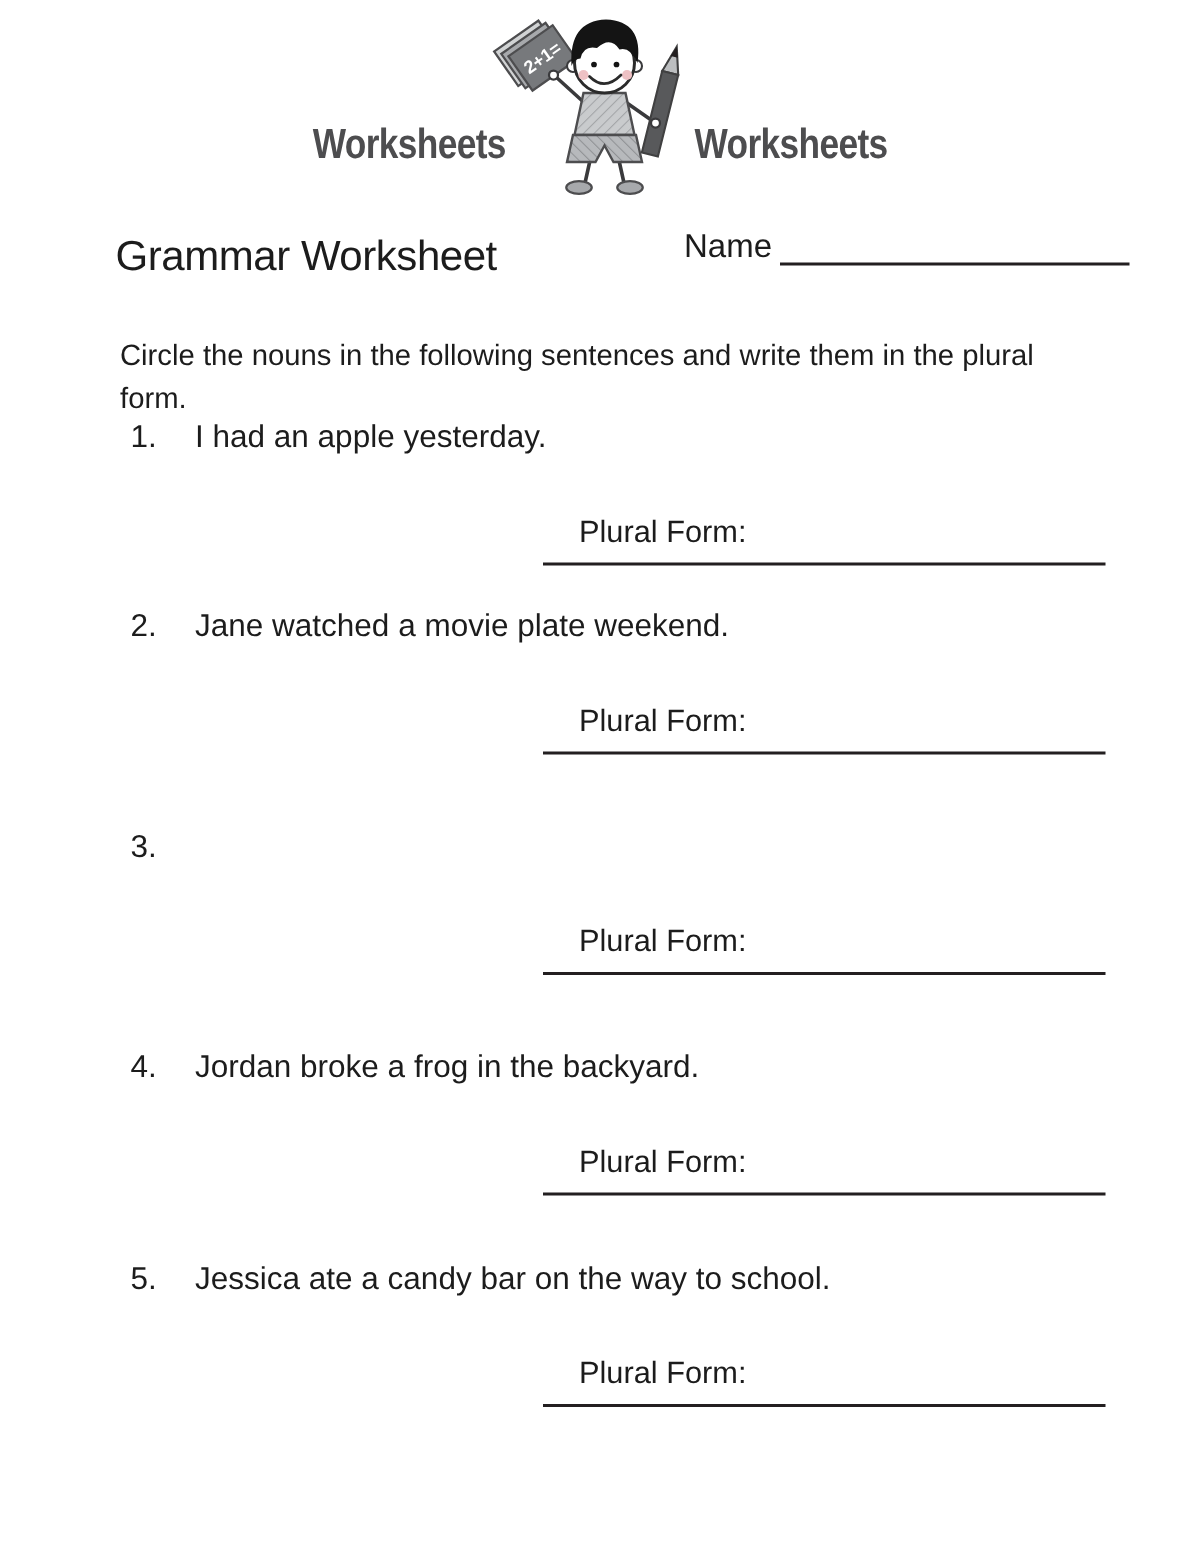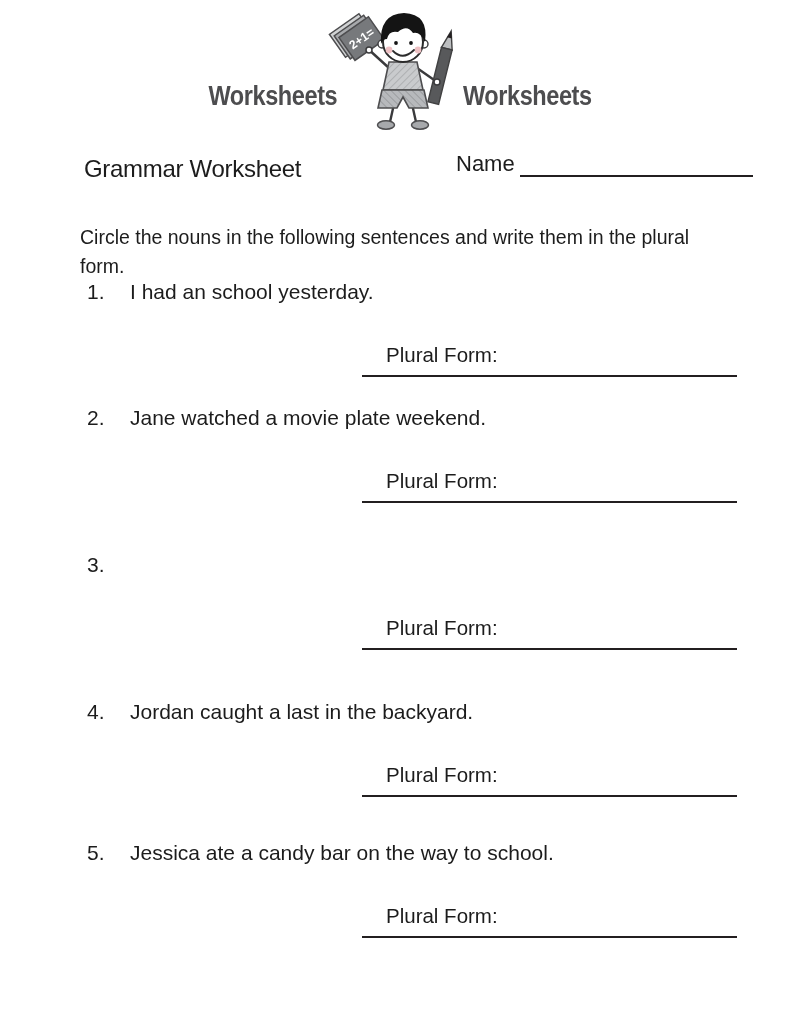--- a/index.html
+++ b/index.html
@@ -38,23 +38,23 @@
     margin-bottom: 22px;
     white-space: nowrap;
   }
   .logo-text.left  { transform: scaleX(0.84); transform-origin: right center; }
   .logo-text.right { transform: scaleX(0.84); transform-origin: left center; }
   .boy { margin: 0 -12px; flex: 0 0 auto; }
 
   
   .title {
     position: absolute;
-    left: 84px;
+    left: 77px;
     top: 155px;
-    font-size: 24px;
+    font-size: 28px;
     letter-spacing: -0.3px;
   }
   .name-group {
     position: absolute;
     left: 456px;
     top: 150px;
     font-size: 22px;
     white-space: nowrap;
   }
   .name-line {
@@ -182,41 +182,41 @@
   <h1 class="title" style="margin:0; font-weight:normal;">Grammar Worksheet</h1>
 
   <div class="name-group">
     <span>Name</span><span class="name-line"></span>
   </div>
 
   <p class="instructions" style="margin:12px;">Circle the nouns in the following sentences and write them in the plural form.</p>
 
   <section class="question q1">
     <span class="q-num">1.</span>
-    <span class="q-sentence">I had an school yesterday.</span>
+    <span class="q-sentence">I had an apple yesterday.</span>
     <span class="q-label">Plural Form:</span>
     <span class="q-line"></span>
   </section>
 
   <section class="question q2">
     <span class="q-num">2.</span>
     <span class="q-sentence">Jane watched a movie plate weekend.</span>
     <span class="q-label">Plural Form:</span>
     <span class="q-line"></span>
   </section>
 
   <section class="question q3">
     <span class="q-num">3.</span>
     <span class="q-label">Plural Form:</span>
     <span class="q-line"></span>
   </section>
 
   <section class="question q4">
     <span class="q-num">4.</span>
-    <span class="q-sentence">Jordan caught a last in the backyard.</span>
+    <span class="q-sentence">Jordan broke a frog in the backyard.</span>
     <span class="q-label">Plural Form:</span>
     <span class="q-line"></span>
   </section>
 
   <section class="question q5">
     <span class="q-num">5.</span>
     <span class="q-sentence">Jessica ate a candy bar on the way to school.</span>
     <span class="q-label">Plural Form:</span>
     <span class="q-line"></span>
   </section>

